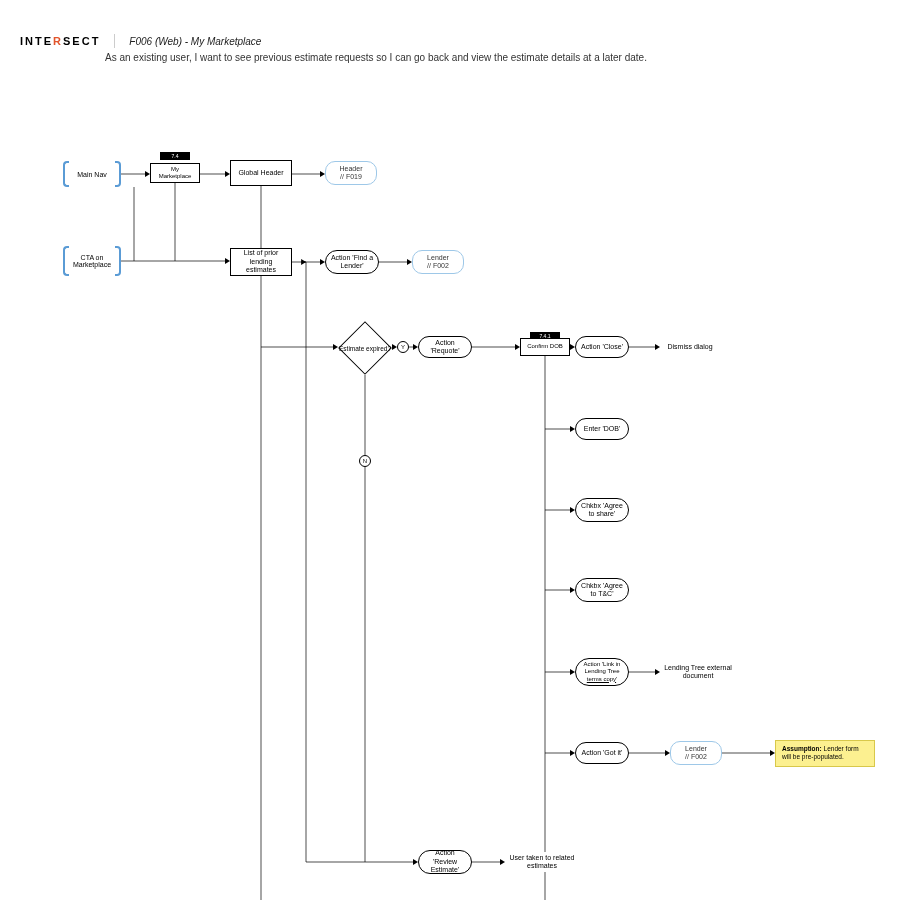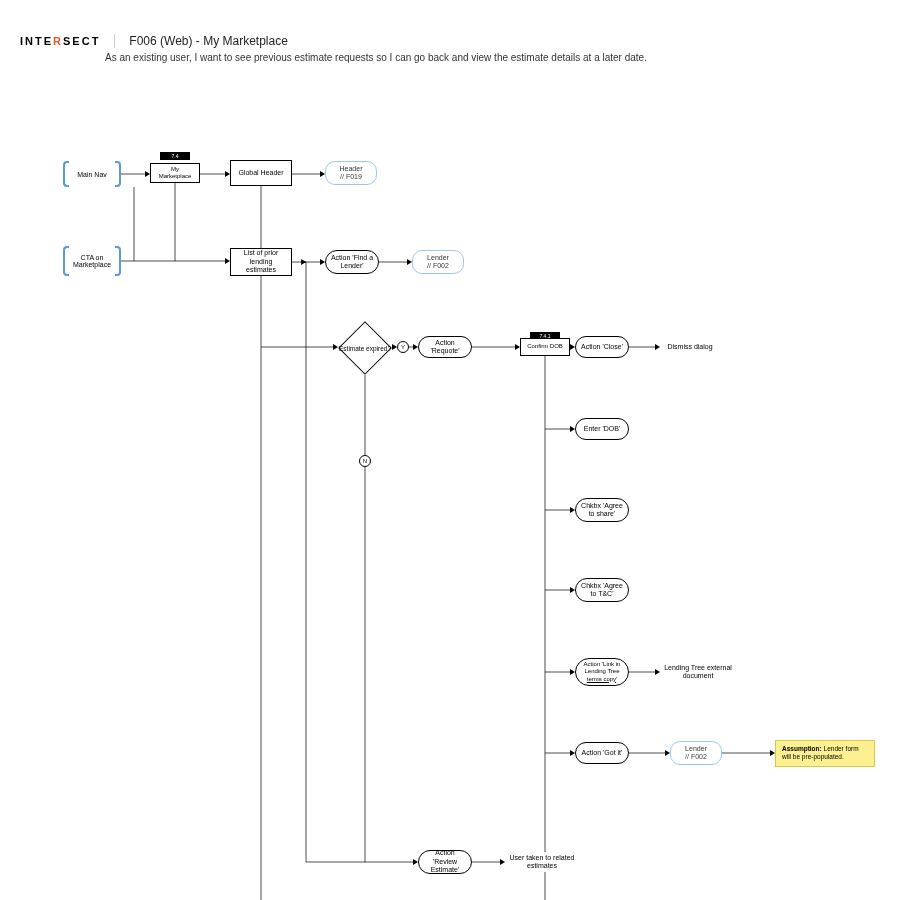--- a/index.html
+++ b/index.html
@@ -1,21 +1,21 @@
 <!DOCTYPE html>
 <html><head>
 <meta charset="utf-8">
 <style>
   * { box-sizing: border-box; margin: 0; padding: 0; }
   body { font-family: -apple-system, Helvetica, Arial, sans-serif; background:#fff; width:900px; height:900px; position:relative; overflow:hidden; }
   .hdr { position:absolute; top:10px; left:20px; display:flex; align-items:center; gap:14px;margin-top:24px; }
   .logo { font-size:11px; letter-spacing:2px; font-weight:600; }
   .logo .o { color:#e2552c; }
   .divider { width:1px; height:14px; background:#ccc; }
-  .title { font-size:12px; color:#222; }
+  .title { font-size:10px; color:#222;font-style:italic; }
   .desc { position:absolute; top:52px; left:105px; font-size:10px; color:#333; }
   #canvas { position:absolute; top:0; left:0; width:900px; height:900px; }
   .node { position:absolute; font-size:7px; line-height:1.2; display:flex; align-items:center; justify-content:center; text-align:center; background:#fff; padding:2px 4px; }
   .rect { border:1px solid #000; }
   .pill { border:1px solid #000; border-radius:999px; }
   .ref  { border:1px solid #9ec8e8; border-radius:10px; color:#333; }
   .bracket { border:2px solid #5a9bd5; border-right:none; border-top-left-radius:4px; border-bottom-left-radius:4px; background:transparent; }
   .bracketR { border:2px solid #5a9bd5; border-left:none; border-top-right-radius:4px; border-bottom-right-radius:4px; background:transparent; }
   .bwrap { position:absolute; font-size:7px; display:flex; align-items:center; justify-content:center; }
   .tag { position:absolute; background:#000; color:#fff; font-size:5px; padding:1px 6px; text-align:center; }

